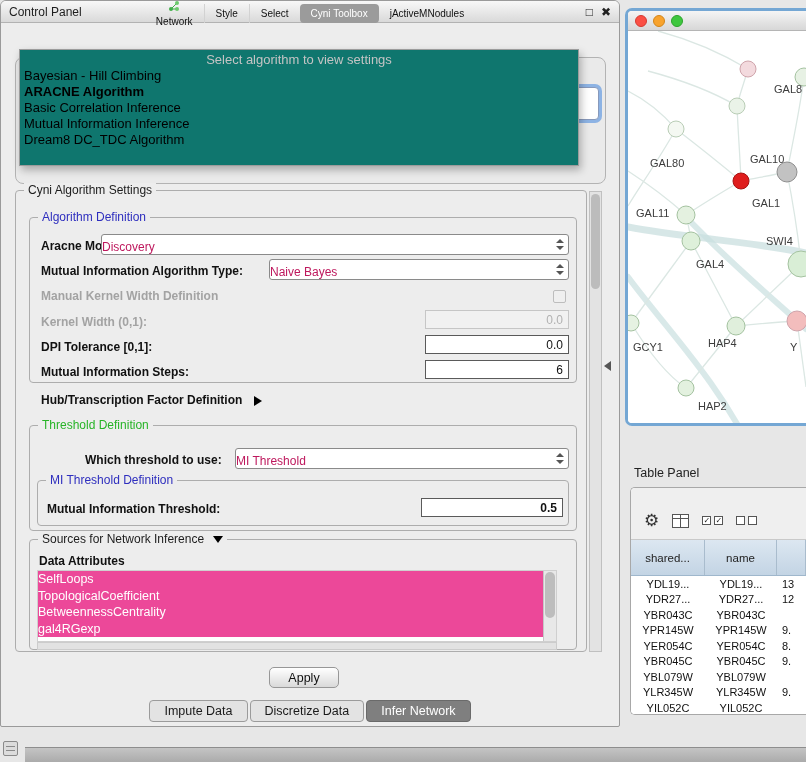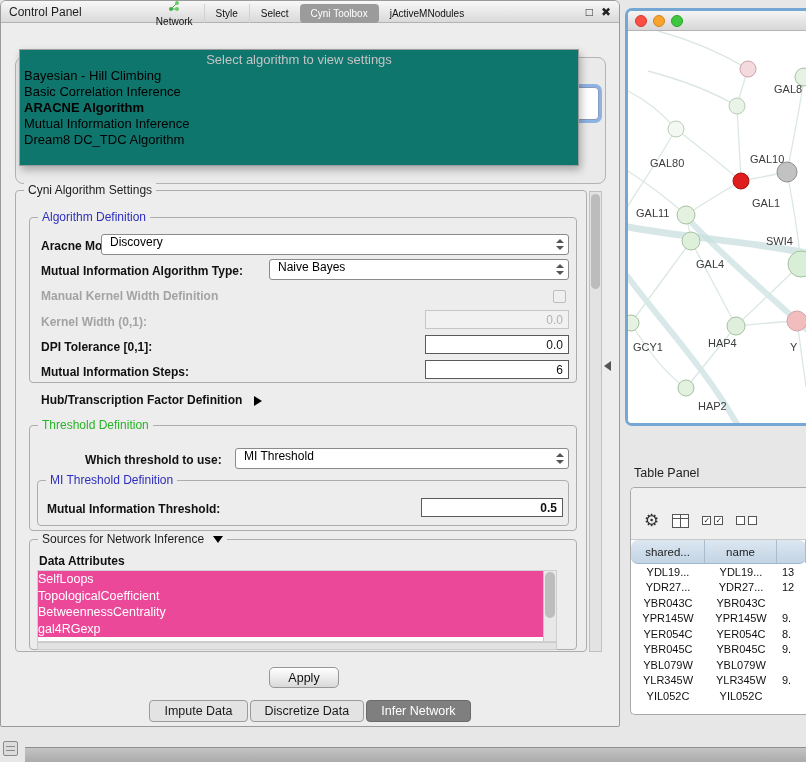--- a/index.html
+++ b/index.html
@@ -44,22 +44,22 @@
   .groupbox { position: absolute; border: 1px solid #adadad; border-radius: 4px; z-index: 3; }
   .group-title { position: absolute; top: -8px; left: 8px; background: #ededed;
     padding: 0 4px; font-size: 12px; color: #1c1c1c; white-space: nowrap; }
   .group-title.blue { color: #2e2ebe; }
   .group-title.green { color: #27b427; }
 
   .lbl { position: absolute; font-size: 12px; font-weight: bold; color: #111; white-space: nowrap; z-index: 4; }
   .lbl.disabled { color: #a3a3a3; }
 
   .combo { position: absolute; background: #fff; border: 1px solid #8a8a8a; border-radius: 3px;
-    height: 21px; font-size: 12px; color: #000000; display: flex; align-items: flex-start;
-    padding-left: 8px; z-index: 4; }
+    height: 21px; font-size: 12px; color: #be185d; display: flex; align-items: flex-end;
+    z-index: 4; }
   .combo-arrows { margin-left: auto; width: 16px; height: 100%; position: relative; }
   .combo-arrows::before { content: ""; position: absolute; left: 4px; top: 4px;
     border-left: 4px solid transparent; border-right: 4px solid transparent; border-bottom: 4px solid #555; }
   .combo-arrows::after { content: ""; position: absolute; left: 4px; bottom: 4px;
     border-left: 4px solid transparent; border-right: 4px solid transparent; border-top: 4px solid #555; }
 
   .field { position: absolute; height: 19px; background: #fff; border: 1px solid #5a5a5a;
     font-size: 12px; color: #111; text-align: right; padding: 2px 5px 0 0; z-index: 4; }
   .field.disabled { border-color: #c6c6c6; background: #f1f1f1; color: #b2b2b2; }
 
@@ -129,22 +129,22 @@
     background: #fff; border: 1px solid #a8a8a8; border-right: none; border-radius: 5px 0 0 5px; overflow: hidden; }
   .table-toolbar { height: 52px; background: #efefef; border-bottom: 1px solid #c9c9c9;
     display: flex; align-items: center; gap: 13px; padding: 14px 0 0 13px; }
   .gear { font-size: 17px; color: #333; line-height: 17px; }
   .cols-icon { width: 17px; height: 14px; border: 1px solid #555; background: #fff; position: relative; }
   .cols-icon::before { content: ""; position: absolute; left: 7px; top: 0; width: 1px; height: 100%; background: #555; }
   .cols-icon::after { content: ""; position: absolute; left: 0; top: 3px; width: 100%; height: 1px; background: #555; }
   .chk-pair { display: flex; gap: 3px; }
   .chk { width: 9px; height: 9px; border: 1px solid #555; background: #fff; font-size: 8px;
     line-height: 8px; text-align: center; color: #222; }
-  .tbl-header { display: flex; height: 24px; background: linear-gradient(#dce7f1, #c3d4e4);
-    border-bottom: 1px solid #9fb7cc; font-size: 11.5px; color: #222; border-radius: 7px; }
+  .tbl-header { display: flex; height: 36px; background: linear-gradient(#dce7f1, #c3d4e4);
+    border-bottom: 1px solid #9fb7cc; font-size: 11.5px; color: #222; }
   .tbl-header .hcell { border-right: 1px solid #a9bccd; display: flex; align-items: center; justify-content: center; }
   .hc1 { width: 74px; } .hc2 { width: 72px; } .hc3 { flex: 1; }
   .tbl-body { background: #fff; }
   .trow { display: flex; height: 15.5px; font-size: 11px; color: #111; align-items: center; }
   .tcell { overflow: hidden; white-space: nowrap; }
   .tc1 { width: 74px; text-align: center; }
   .tc2 { width: 72px; text-align: center; }
   .tc3 { flex: 1; text-align: left; padding-left: 5px; }
 
   
@@ -196,22 +196,22 @@
         <span>jActiveMNodules</span>
       </div>
     </div>
 
     <div class="bg-panel"></div>
     <div class="obscured-field"></div>
 
     <div class="algo-popup">
       <div class="algo-placeholder">Select algorithm to view settings</div>
       <div class="algo-item">Bayesian - Hill Climbing</div>
+      <div class="algo-item selected">ARACNE Algorithm</div>
       <div class="algo-item">Basic Correlation Inference</div>
-      <div class="algo-item selected">ARACNE Algorithm</div>
       <div class="algo-item">Mutual Information Inference</div>
       <div class="algo-item">Dream8 DC_TDC Algorithm</div>
     </div>
 
     <div class="groupbox" style="left:14px; top:189px; width:572px; height:462px;">
       <span class="group-title">Cyni Algorithm Settings</span>
     </div>
     <div class="set-scrollbar">
       <div class="set-thumb"></div>
     </div>

